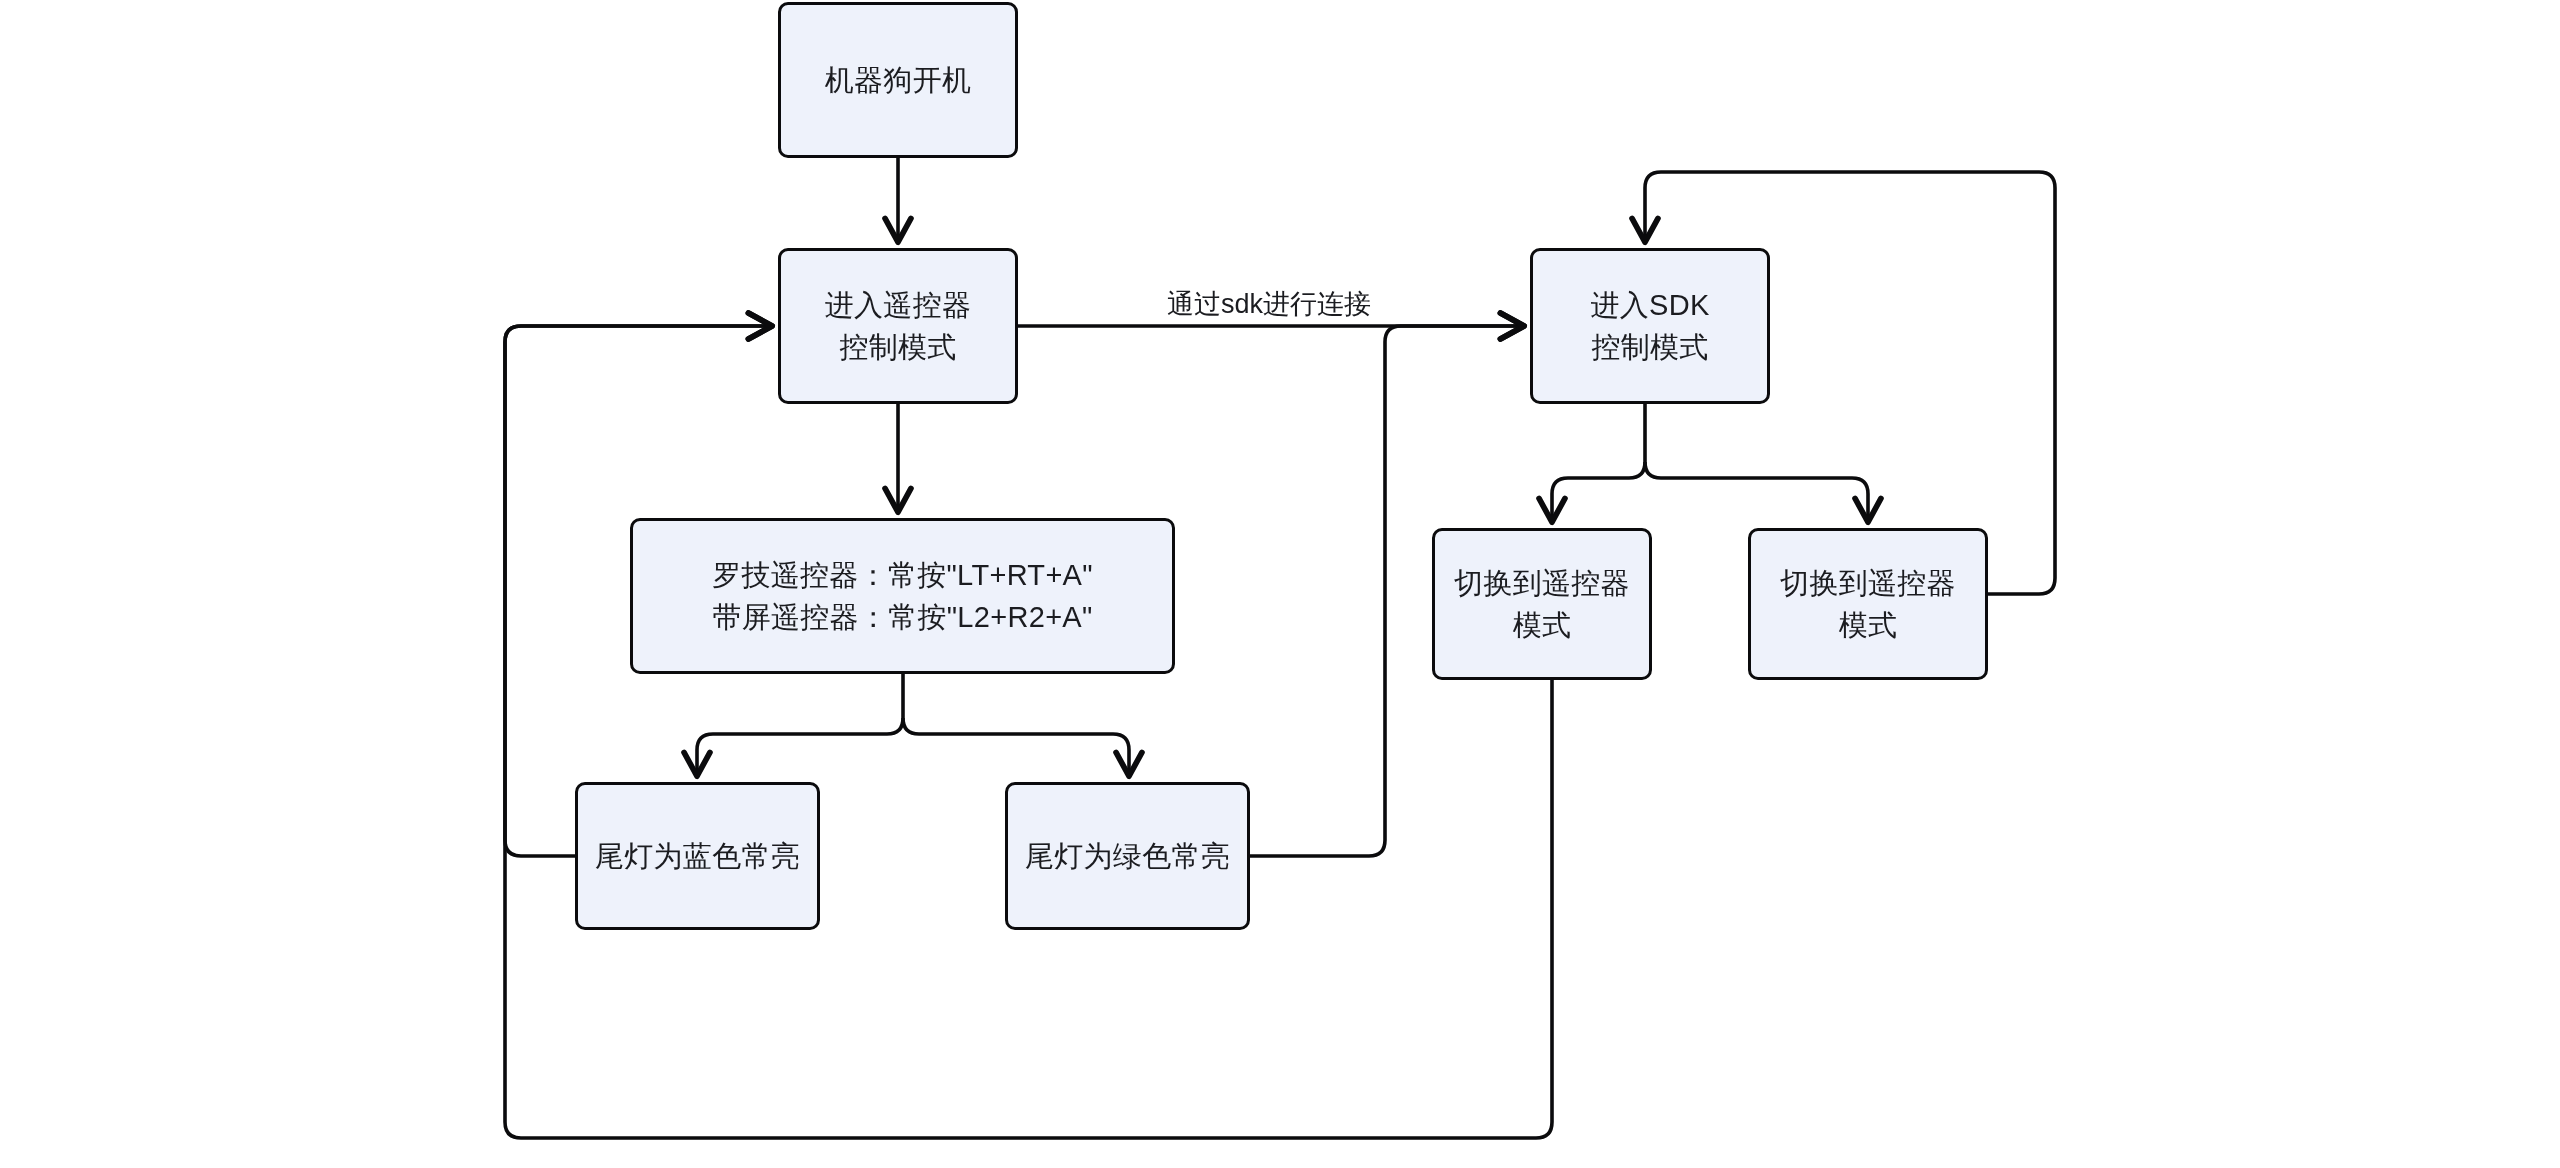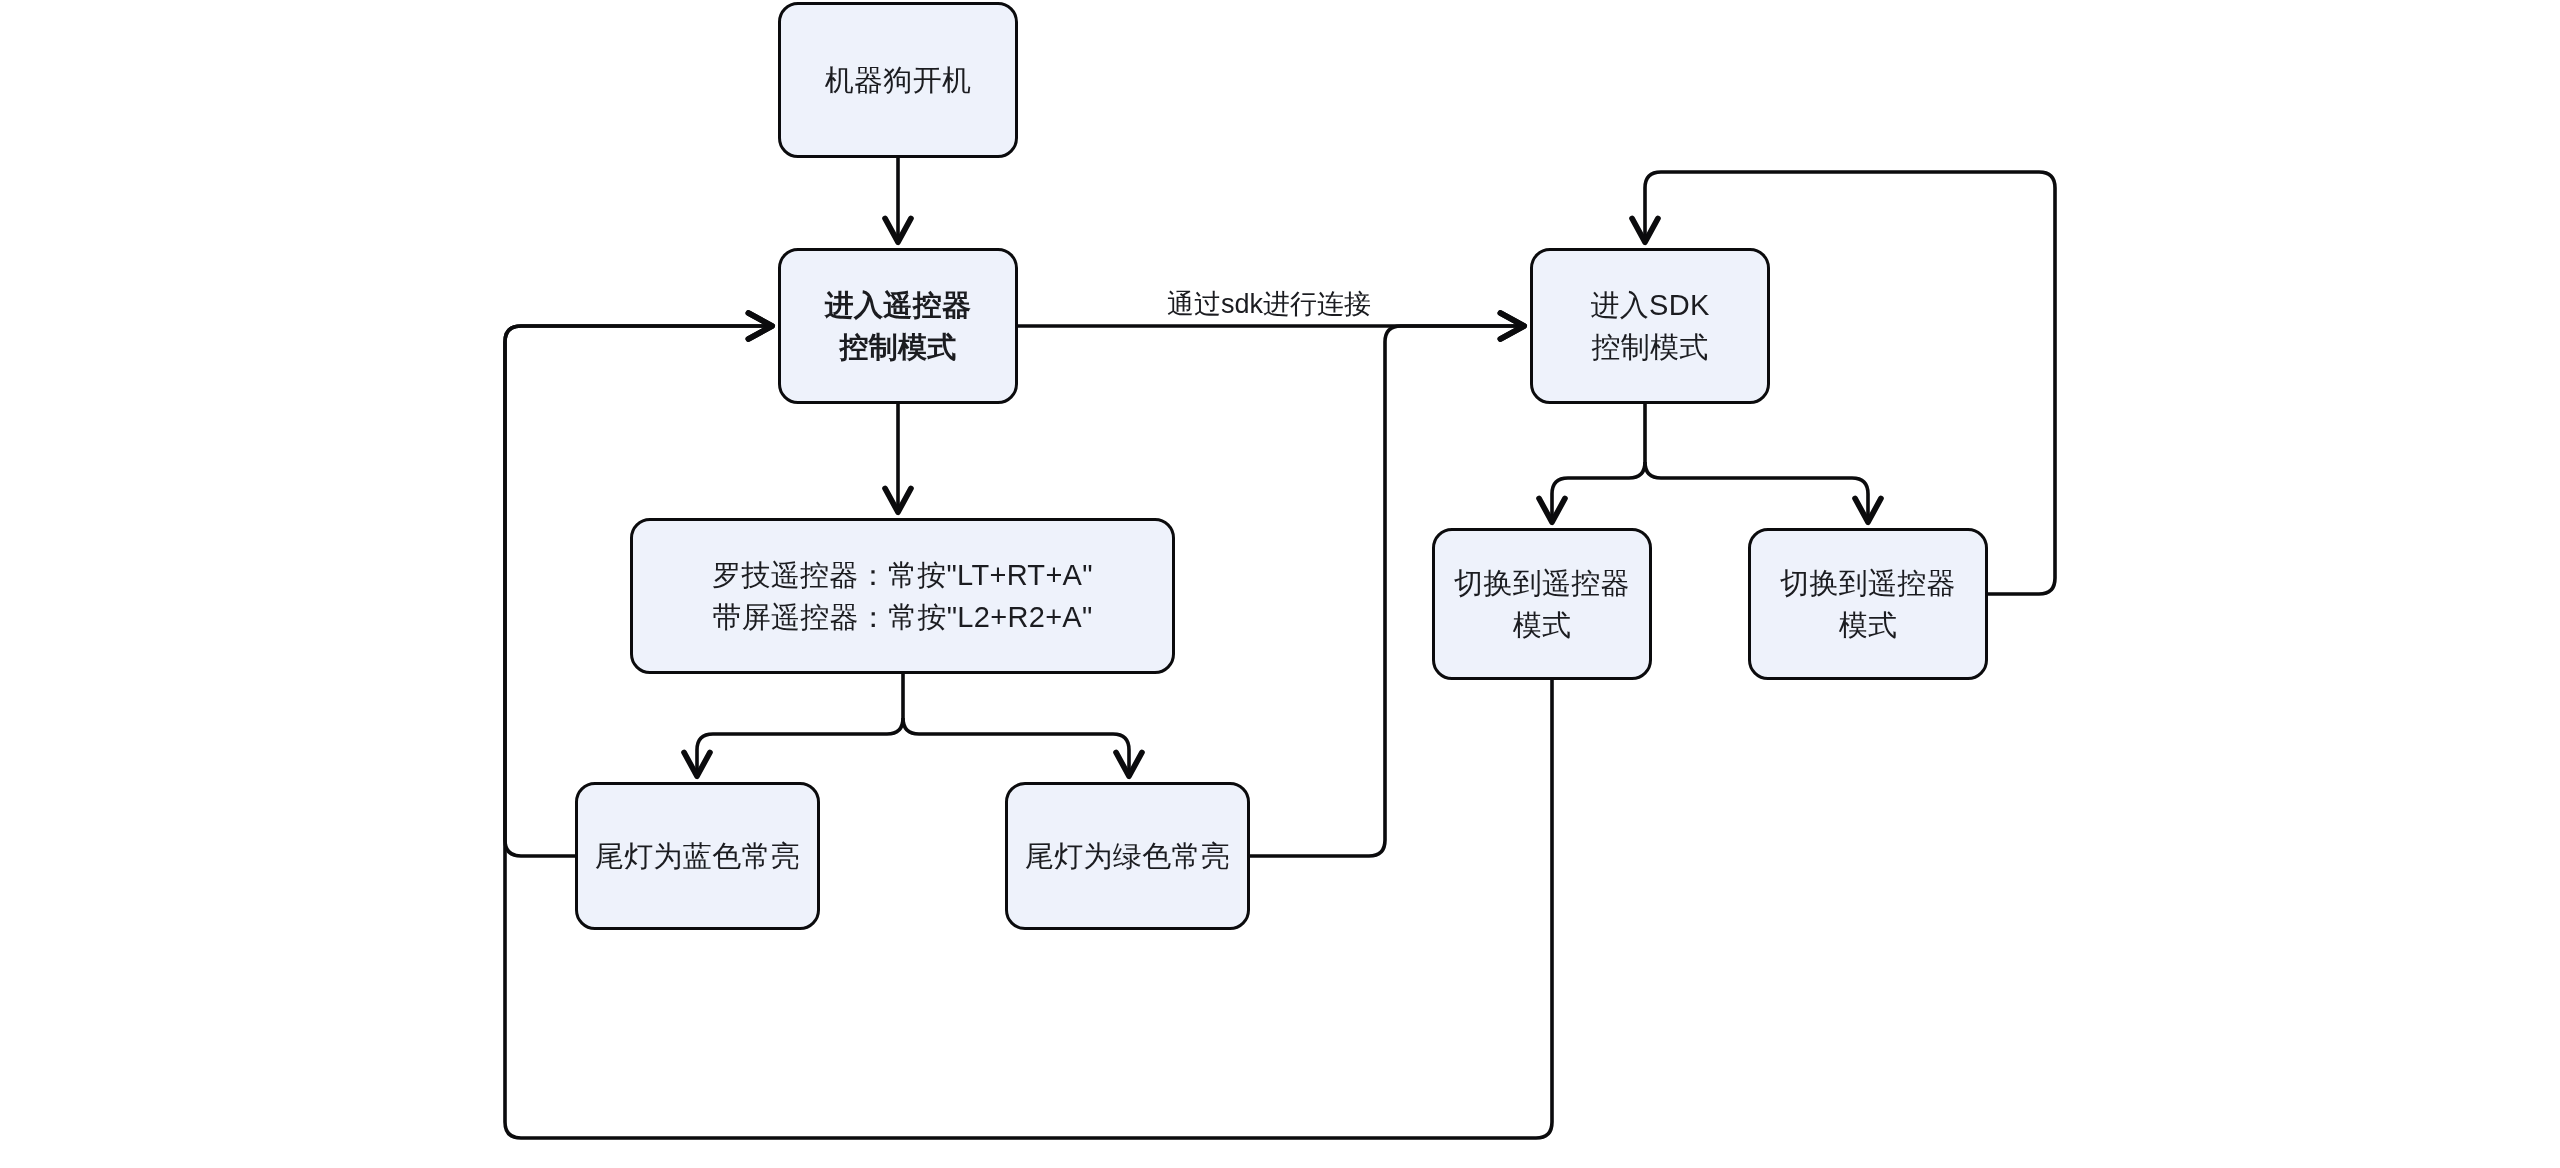--- a/index.html
+++ b/index.html
@@ -24,21 +24,21 @@
     left: 0;
     top: 0;
     width: 2560px;
     height: 1168px;
   }
   .node {
     position: absolute;
     box-sizing: border-box;
     background: #eef2fb;
     border: 3.5px solid #0b0b0d;
-    border-radius: 20px;
+    border-radius: 10px;
     display: flex;
     align-items: center;
     justify-content: center;
     text-align: center;
     color: #1b1c20;
     font-size: 29px;
     line-height: 1.45;
     letter-spacing: 0.3px;
     white-space: pre-line;
     z-index: 2;
@@ -89,21 +89,21 @@
       <path d="M 1552 680 L 1552 1122 Q 1552 1138 1536 1138 L 521 1138 Q 505 1138 505 1122 L 505 342 Q 505 326 521 326 L 770 326" marker-end="url(#ah)"></path>
 
       <path d="M 1988 594 L 2039 594 Q 2055 594 2055 578 L 2055 188 Q 2055 172 2039 172 L 1661 172 Q 1645 172 1645 188 L 1645 240" marker-end="url(#ah)"></path>
     </g>
   </svg>
 
   <div class="node" style="left:778px; top:2px; width:240px; height:156px;">
     <span>机器狗开机</span>
   </div>
 
-  <div class="node" style="left:778px; top:248px; width:240px; height:156px;font-weight:bold;">
+  <div class="node" style="left:778px; top:248px; width:240px; height:156px;">
     <span>进入遥控器
 控制模式</span>
   </div>
 
   <div class="node" style="left:1530px; top:248px; width:240px; height:156px;">
     <span>进入SDK
 控制模式</span>
   </div>
 
   <div class="node" style="left:630px; top:518px; width:545px; height:156px;">

